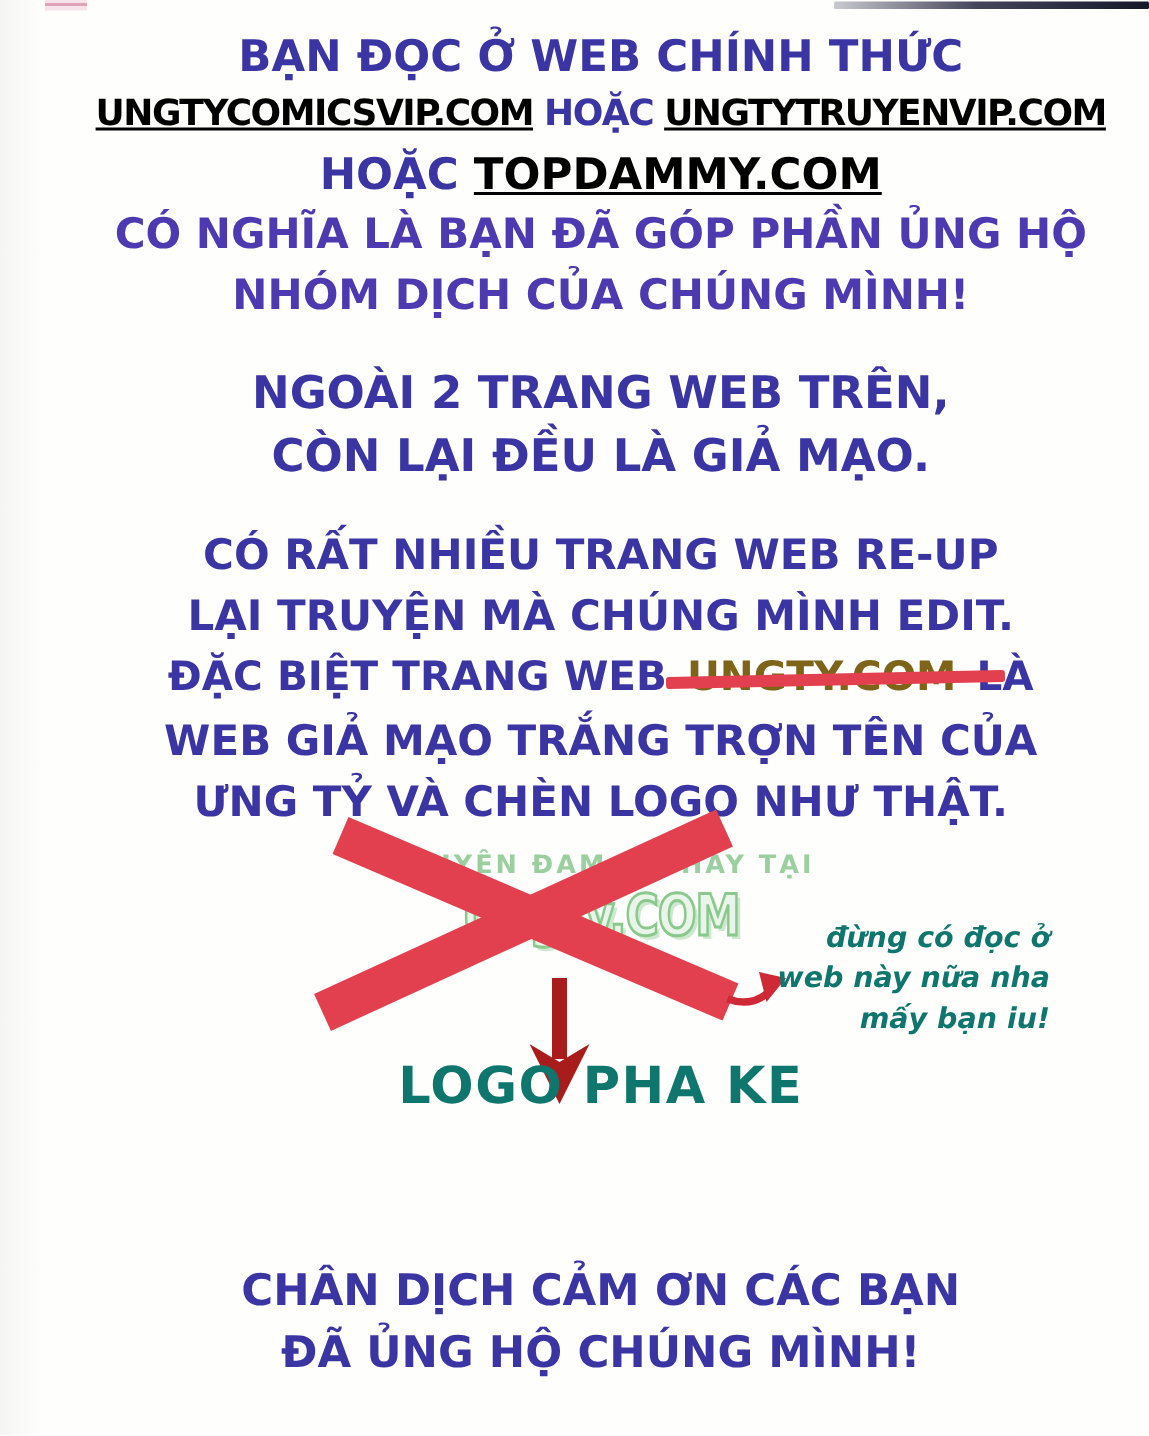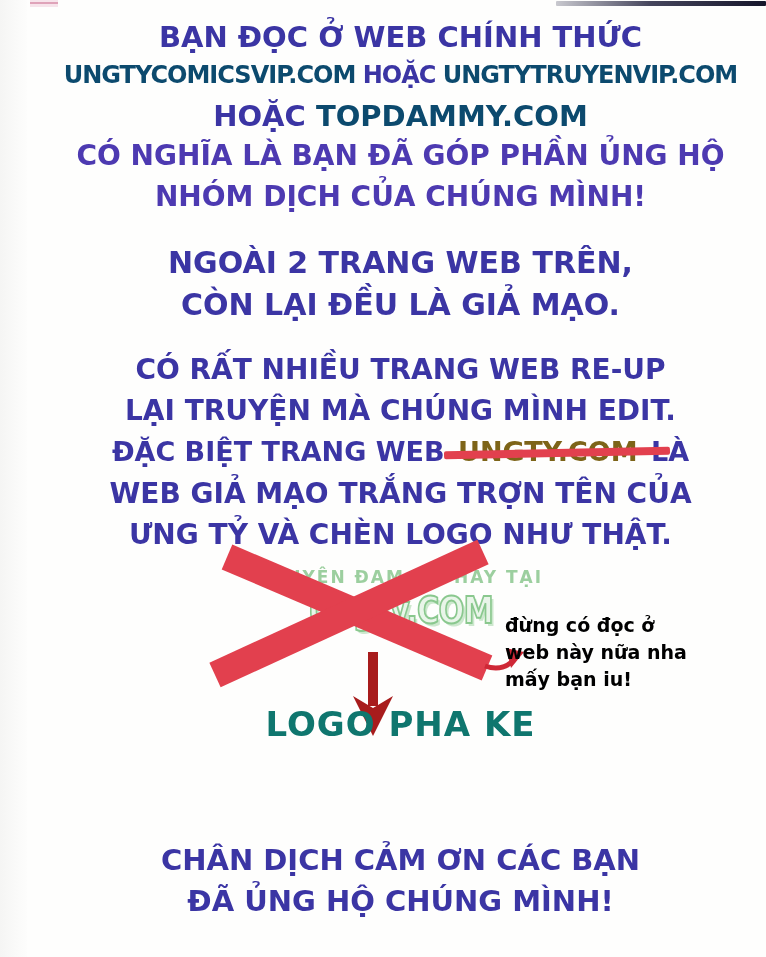--- a/index.html
+++ b/index.html
@@ -23,21 +23,21 @@
     position:absolute;left:30px;top:0;width:28px;height:7px;
     background:linear-gradient(#f7e4eb 0 2px,#dfa3b9 2px 4px,#f7e4eb 4px 100%);
   }
   .line{
     position:absolute;left:27px;right:27px;
     text-align:center;font-weight:bold;line-height:1.2;
     white-space:nowrap;
   }
   .blue{color:#3b35a4;}
   .violet{color:#4d3ab1;}
-  .red{color:#0c4a6e;}
+  .red{color:#000000;text-decoration:underline;}
   .l1{top:20px;font-size:29px;}
   .l2{top:61px;font-size:24px;letter-spacing:-1px;}
   .l3{top:99px;font-size:29px;}
   .l4{top:139px;font-size:28px;}
   .l5{top:180px;font-size:28px;}
   .w1{top:245px;font-size:30px;}
   .w2{top:287px;font-size:30px;}
   .d1{top:353px;font-size:28px;}
   .d2{top:394px;font-size:28px;}
   .d3{top:436px;font-size:27px;}
@@ -57,22 +57,22 @@
   }
   .logo-site{
     top:588px;font-size:38px;font-weight:bold;letter-spacing:-1px;
     color:#e9f5e9;
     -webkit-text-stroke:2px #8ac88e;
     text-shadow:3px 3px 0 #cde8ce;
     transform:scaleX(.8);
   }
   .note{
     position:absolute;left:505px;top:612px;width:195px;
-    text-align:left;font-weight:bold;
-    font-size:19px;line-height:27px;color:#000000;
+    text-align:right;font-weight:bold;font-style:italic;
+    font-size:19px;line-height:27px;color:#0f766e;
   }
   .caption{
     top:704px;font-size:34px;color:#0f766e;letter-spacing:1px;
   }
   .t1{top:843px;font-size:29px;}
   .t2{top:884px;font-size:29px;}
   .cross-svg{position:absolute;left:150px;top:538px;}
 </style>
 </head>
 <body>

